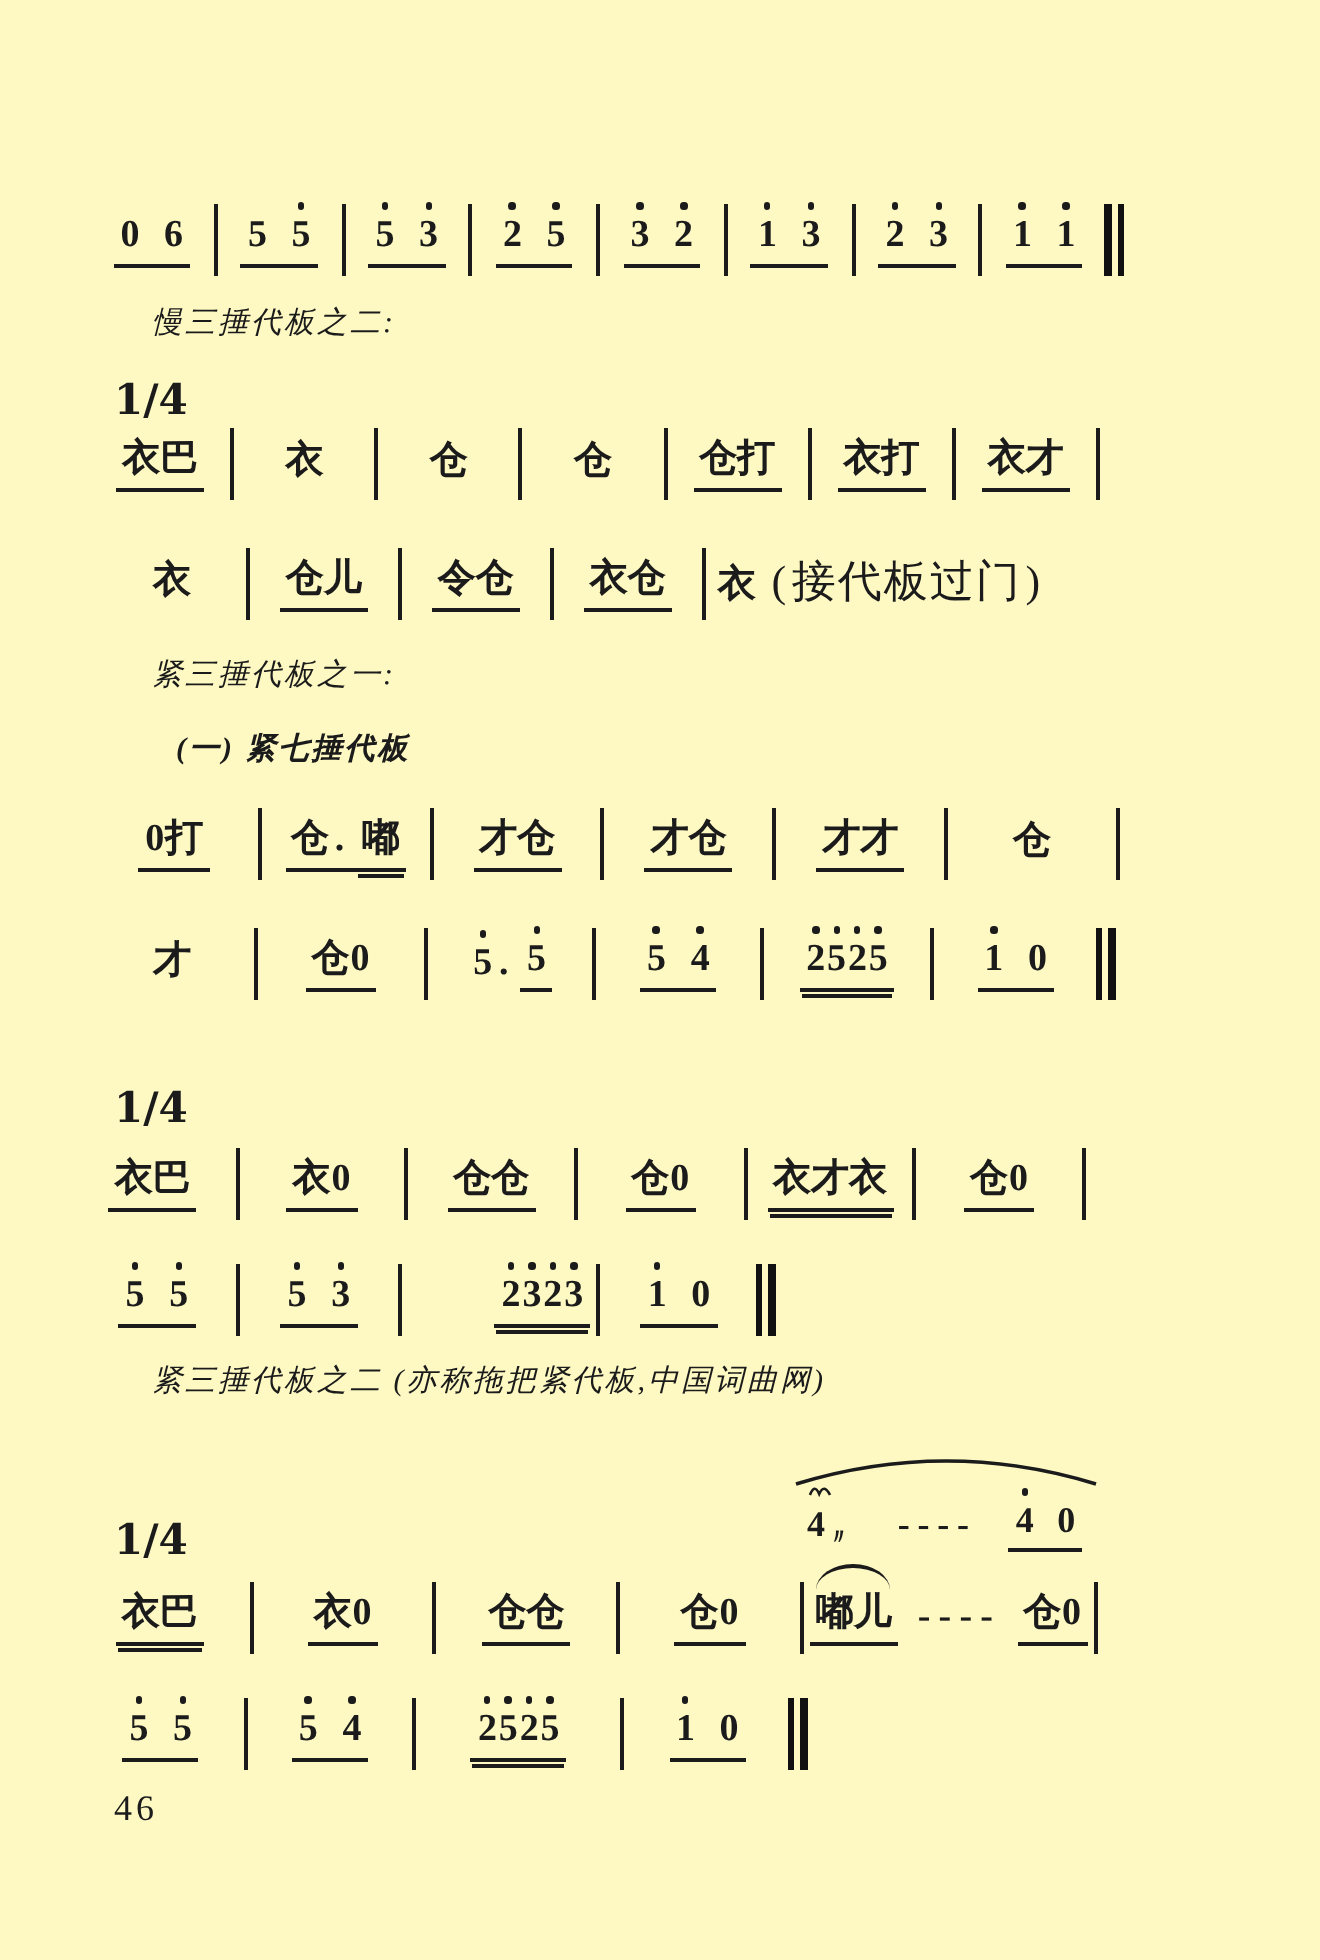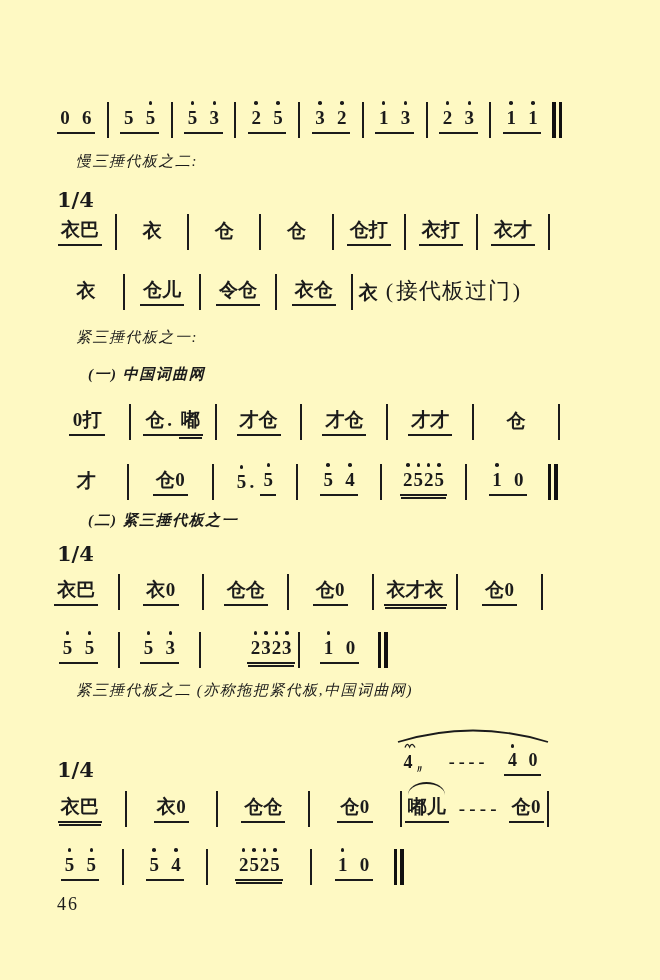--- a/index.html
+++ b/index.html
@@ -136,21 +136,21 @@
       </span>
       <span class="bar"></span>
       <span class="measure left" style="flex-grow: 2.4;">
         <span class="seg"><span class="ch">衣</span></span>
         <span class="seg note"><span class="ch">(</span><span class="ch">接</span><span class="ch">代</span><span class="ch">板</span><span class="ch">过</span><span class="ch">门</span><span class="ch">)</span></span>
       </span>
     </div>
 
   <div class="heading" style="top:328px;left:76px">紧三捶代板之一:</div>
 
-  <div class="heading bold" style="top:365px;left:88px">(一) 中国词曲网</div>
+  <div class="heading bold" style="top:365px;left:88px">(一) 紧七捶代板</div>
 
   <div class="score" style="top:396px;left:46px;width:515px">
       <span class="measure">
         <span class="seg u1"><span class="ch">0</span><span class="ch">打</span></span>
       </span>
       <span class="bar"></span>
       <span class="measure">
         <span class="seg u1"><span class="ch">仓</span><span class="ch">.</span></span>
         <span class="seg u2"><span class="ch">嘟</span></span>
       </span>
@@ -197,21 +197,20 @@
       <span class="bar"></span>
       <span class="measure">
         <span class="seg u1"><span class="ch od">1</span><span class="ch sp">&nbsp;</span><span class="ch">0</span></span>
       </span>
       <span class="bar-final">
         <i></i>
         <i></i>
       </span>
     </div>
 
-  <div class="heading bold" style="top:511px;left:88px">(二) 紧三捶代板之一</div>
 
   <div class="timesig" style="top:541px;left:57px">1/4</div>
 
   <div class="score" style="top:566px;left:36px;width:508px">
       <span class="measure">
         <span class="seg u1"><span class="ch">衣</span><span class="ch">巴</span></span>
       </span>
       <span class="bar"></span>
       <span class="measure">
         <span class="seg u1"><span class="ch">衣</span><span class="ch">0</span></span>

